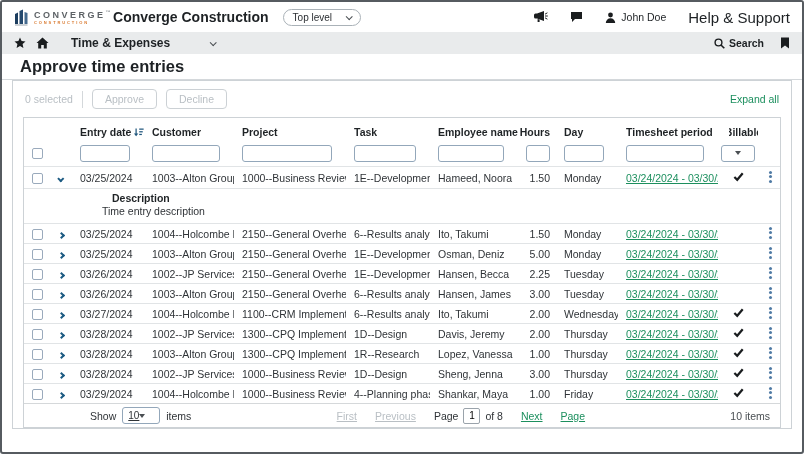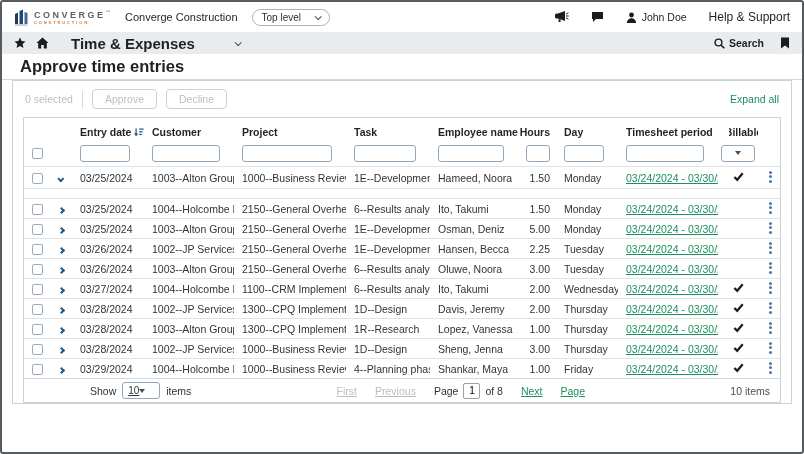--- a/index.html
+++ b/index.html
@@ -7,30 +7,30 @@
   body { font-family: "Liberation Sans", "DejaVu Sans", sans-serif; color:#2f3337; }
   .window { width:804px; height:454px; border:2px solid #565b60; border-radius:3px; background:#fff; overflow:hidden; position:relative; }
 
   
   .tophdr { height:30px; display:flex; align-items:center; padding:0 12px; background:#fff; }
   .logo { display:flex; align-items:center; gap:4px; }
   .logo-word { line-height:1; }
   .logo-main { font-size:9px; font-weight:700; letter-spacing:2.5px; color:#5d6266; }
   .logo-main sup { font-size:5px; color:#8a8f93; }
   .logo-sub { font-size:4px; letter-spacing:1.9px; color:#d9782d; font-weight:700; margin-top:1px; }
-  .company { font-size:11px; font-weight:400; color:#1d2124; margin-left:12px; }
+  .company { font-size:14px; font-weight:700; color:#1d2124; }
   .scope-pill { margin-left:14px; display:flex; align-items:center; gap:14px; border:1px solid #aab2b8; border-radius:10px; padding:2px 9px; font-size:10px; color:#2b2f33; cursor:pointer; }
   .hdr-right { margin-left:auto; display:flex; align-items:center; gap:22px; }
   .hdr-ico { display:flex; align-items:center; }
   .usr { display:flex; align-items:center; gap:5px; font-size:10.5px; color:#1d2124; }
-  .help { font-size:12px; color:#1d2124; }
+  .help { font-size:15px; color:#1d2124; }
 
   
   .navbar { height:22px; background:#e9ebec; display:flex; align-items:center; padding:0 12px; gap:10px; }
-  .nav-menu { display:flex; align-items:center; font-size:15px; font-weight:700; color:#1d2124; margin-left:12px; }
+  .nav-menu { display:flex; align-items:center; font-size:12px; font-weight:700; color:#1d2124; margin-left:12px; }
   .nav-menu .lbl { margin-right:40px; }
   .nav-right { margin-left:auto; display:flex; align-items:center; gap:16px; }
   .nav-search { display:flex; align-items:center; gap:4px; font-size:10.5px; font-weight:700; color:#1d2124; }
   .chev-down { display:inline-block; width:5px; height:5px; border-right:1.6px solid #4a4f53; border-bottom:1.6px solid #4a4f53; transform:rotate(45deg) translateY(-1px); }
 
   
   .pagetitle { height:18px; padding:0 18px; font-size:16.5px; font-weight:700; color:#1d2124; display:flex; align-items:center; margin:3px 0 4px 0;}
   .titlerule { border-top:1px solid #d4d8db; }
   .tabstrip { height:29px; background:#f4f5f6; display:flex; align-items:stretch; padding-left:10px; }
   .tab { display:flex; align-items:center; padding:0 13px; font-size:10.5px; font-weight:700; color:#2b2f33; cursor:pointer; }
@@ -243,20 +243,24 @@
     <div class="cell c-billable">
       <svg class="checkmark" viewBox="0 0 12 12">
                 <path d="M1.5 6.5 L4.6 9.6 L10.6 2.4"></path>
               </svg>
     </div>
     <div class="cell c-menu">
       <span class="kebab"><i></i><i></i><i></i></span>
     </div>
   </div>
           <div class="detail-row">
+    <div>
+      <div class="detail-label">Description</div>
+      <div class="detail-value">Time entry description</div>
+    </div>
   </div>
           <div class="tgrid trow">
     <div class="cell c-check"><span class="checkbox"></span></div>
     <div class="cell c-expand"><span class="chev"></span></div>
     <div class="cell">03/25/2024</div>
     <div class="cell">1004--Holcombe Ltd</div>
     <div class="cell">2150--General Overhead</div>
     <div class="cell">6--Results analysis</div>
     <div class="cell">Ito, Takumi</div>
     <div class="cell c-hours">1.50</div>
@@ -311,21 +315,21 @@
       <span class="kebab"><i></i><i></i><i></i></span>
     </div>
   </div>
           <div class="tgrid trow">
     <div class="cell c-check"><span class="checkbox"></span></div>
     <div class="cell c-expand"><span class="chev"></span></div>
     <div class="cell">03/26/2024</div>
     <div class="cell">1003--Alton Group</div>
     <div class="cell">2150--General Overhead</div>
     <div class="cell">6--Results analysis</div>
-    <div class="cell">Oluwe, Noora</div>
+    <div class="cell">Hansen, James</div>
     <div class="cell c-hours">3.00</div>
     <div class="cell">Tuesday</div>
     <div class="cell"><a class="period-link">03/24/2024 - 03/30/2024</a></div>
     <div class="cell c-billable">
       <svg class="checkmark" viewBox="0 0 12 12" style="visibility: hidden;">
                 <path d="M1.5 6.5 L4.6 9.6 L10.6 2.4"></path>
               </svg>
     </div>
     <div class="cell c-menu">
       <span class="kebab"><i></i><i></i><i></i></span>

